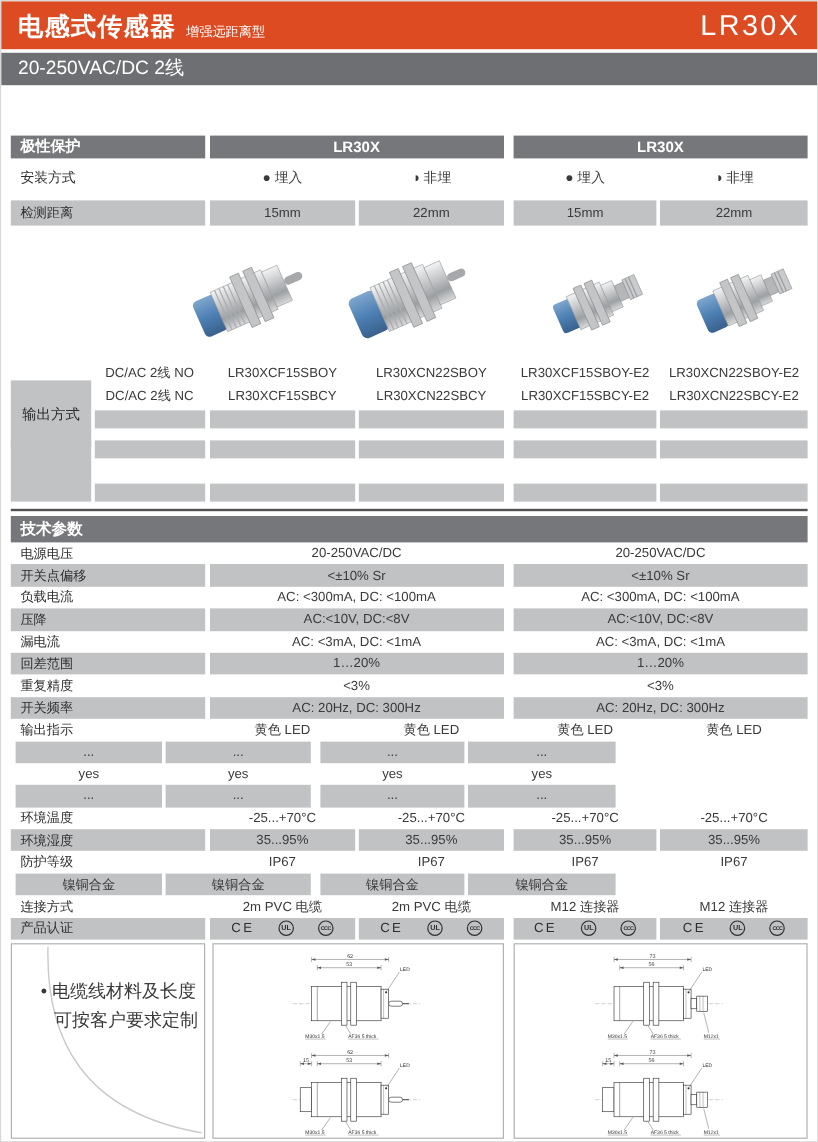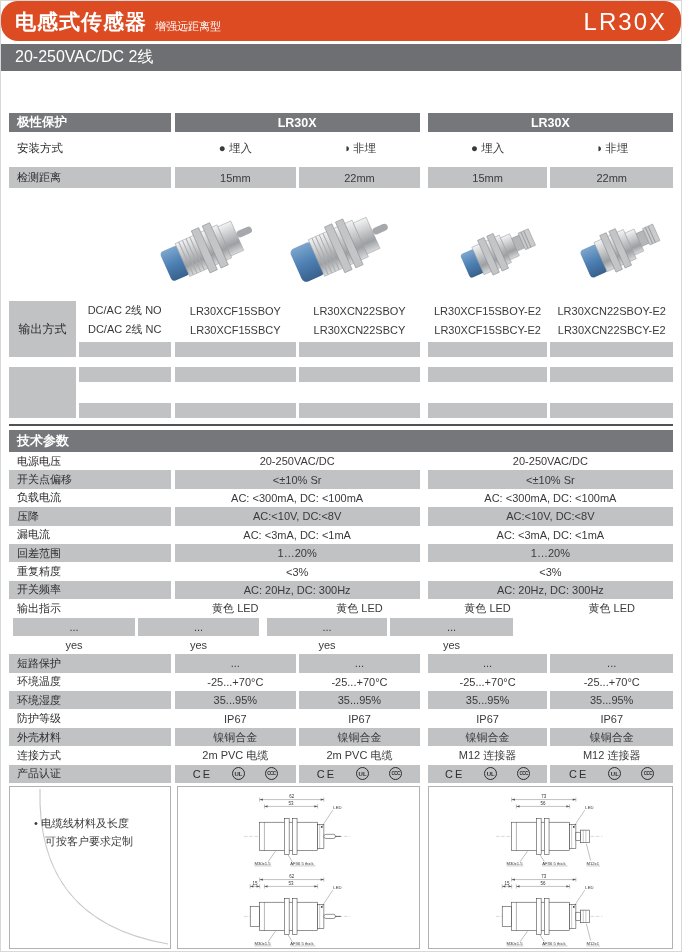--- a/index.html
+++ b/index.html
@@ -3,21 +3,21 @@
 <meta charset="utf-8">
 <style>
   * { margin:0; padding:0; box-sizing:border-box; }
   html,body { background:#fff; }
   body { font-family:"Liberation Sans","DejaVu Sans",sans-serif; color:#2e2e30; }
   .page { position:relative; width:682px; height:952px; background:#fff;
           border:1px solid #d8d8d9; overflow:hidden; }
 
   
   .topbar { height:40px; background:#dc4b22; display:flex; align-items:flex-end;
-            padding:0 14px 5px 14px;border-radius:17px; }
+            padding:0 14px 5px 14px; }
   .topbar .title { color:#fff; font-size:21px; font-weight:bold; letter-spacing:1px; }
   .topbar .subtitle { color:#fff; font-size:11px; margin-left:8px; padding-bottom:2px; }
   .topbar .model { margin-left:auto; color:#fff; font-size:24px; letter-spacing:2px; }
   .subbar { margin-top:3px; height:27px; background:#6e6f72; color:#fff;
             font-size:16px; display:flex; align-items:center; padding-left:14px; }
 
   .content { padding:0 8px; }
 
   
   .row { display:flex; align-items:stretch; }
@@ -72,21 +72,21 @@
   .ul-inner { font-size:6px; font-weight:bold; }
   .ccc-inner { font-size:4.5px; font-weight:bold; letter-spacing:-0.5px; }
 
   
   .drawings { margin-top:3px; display:flex; }
   .dbox { border:1px solid #b0b1b3; height:163px; background:#fff; position:relative; }
   .dbox-note { width:162px; }
   .dbox-mid { width:244px; margin-left:6px; }
   .dbox-right { width:246px; margin-left:8px; }
   .note-text { position:relative; z-index:2; padding:28px 0 0 24px;
-               font-size:11px; line-height:1.6; color:#3a3a3c; }
+               font-size:15px; line-height:1.6; color:#3a3a3c; }
   .note-text .l2 { padding-left:11px; }
   .arc-svg { position:absolute; inset:0; z-index:1; }
   .dwg { width:100%; height:80px; }
   .dwg svg { display:block; width:100%; height:100%; }
   svg text { font-family:"Liberation Sans","DejaVu Sans",sans-serif; }
 </style>
 </head>
 <body>
 
 <div class="page">
@@ -187,21 +187,21 @@
             <rect x="53" y="35" width="10" height="24" fill="url(#met)" stroke="#9a9c9f" stroke-width="0.5"></rect>
             <rect x="63" y="40" width="8" height="14" fill="#b4b6b8" stroke="#8f9194" stroke-width="0.5"></rect>
             <rect x="71" y="38" width="11" height="18" fill="#c9cbcd" stroke="#8f9194" stroke-width="0.5"></rect>
             <path d="M74 38v18M77 38v18" stroke="#9b9da0" stroke-width="1"></path>
           </g>
         </svg>
       </div>
     </div>
 
     <div class="output">
-      <div class="o-span-label" style="top:0;height:56px">输出方式</div>
+      <div class="o-span-label" style="top:16px;height:56px">输出方式</div>
       <div class="o-span-label" style="top:66px;height:51px"></div>
 
       <div class="row o-row">
         <div class="oPH"></div>
         <div class="cell oT">DC/AC 2线 NO</div>
         <div class="cell c1">LR30XCF15SBOY</div>
         <div class="cell c2">LR30XCN22SBOY</div>
         <div class="cell c3">LR30XCF15SBOY-E2</div>
         <div class="cell c4">LR30XCN22SBOY-E2</div>
       </div>
@@ -307,21 +307,20 @@
           <div class="cell c3 gray">...</div>
           <div class="cell c4 gray">...</div>
         </div>
         <div class="row p-row">
           <div class="cell c1">yes</div>
           <div class="cell c2">yes</div>
           <div class="cell c3">yes</div>
           <div class="cell c4">yes</div>
         </div>
         <div class="row p-row">
-          <div class="cell lab cL gray">短路保护</div>
           <div class="cell c1 gray">...</div>
           <div class="cell c2 gray">...</div>
           <div class="cell c3 gray">...</div>
           <div class="cell c4 gray">...</div>
         </div>
         <div class="row p-row">
           <div class="cell lab cL">环境温度</div>
           <div class="cell c1">-25...+70°C</div>
           <div class="cell c2">-25...+70°C</div>
           <div class="cell c3">-25...+70°C</div>
@@ -335,21 +334,20 @@
           <div class="cell c4 gray">35...95%</div>
         </div>
         <div class="row p-row">
           <div class="cell lab cL">防护等级</div>
           <div class="cell c1">IP67</div>
           <div class="cell c2">IP67</div>
           <div class="cell c3">IP67</div>
           <div class="cell c4">IP67</div>
         </div>
         <div class="row p-row">
-          <div class="cell lab cL gray">外壳材料</div>
           <div class="cell c1 gray">镍铜合金</div>
           <div class="cell c2 gray">镍铜合金</div>
           <div class="cell c3 gray">镍铜合金</div>
           <div class="cell c4 gray">镍铜合金</div>
         </div>
         <div class="row p-row">
           <div class="cell lab cL">连接方式</div>
           <div class="cell c1">2m PVC 电缆</div>
           <div class="cell c2">2m PVC 电缆</div>
           <div class="cell c3">M12 连接器</div>

